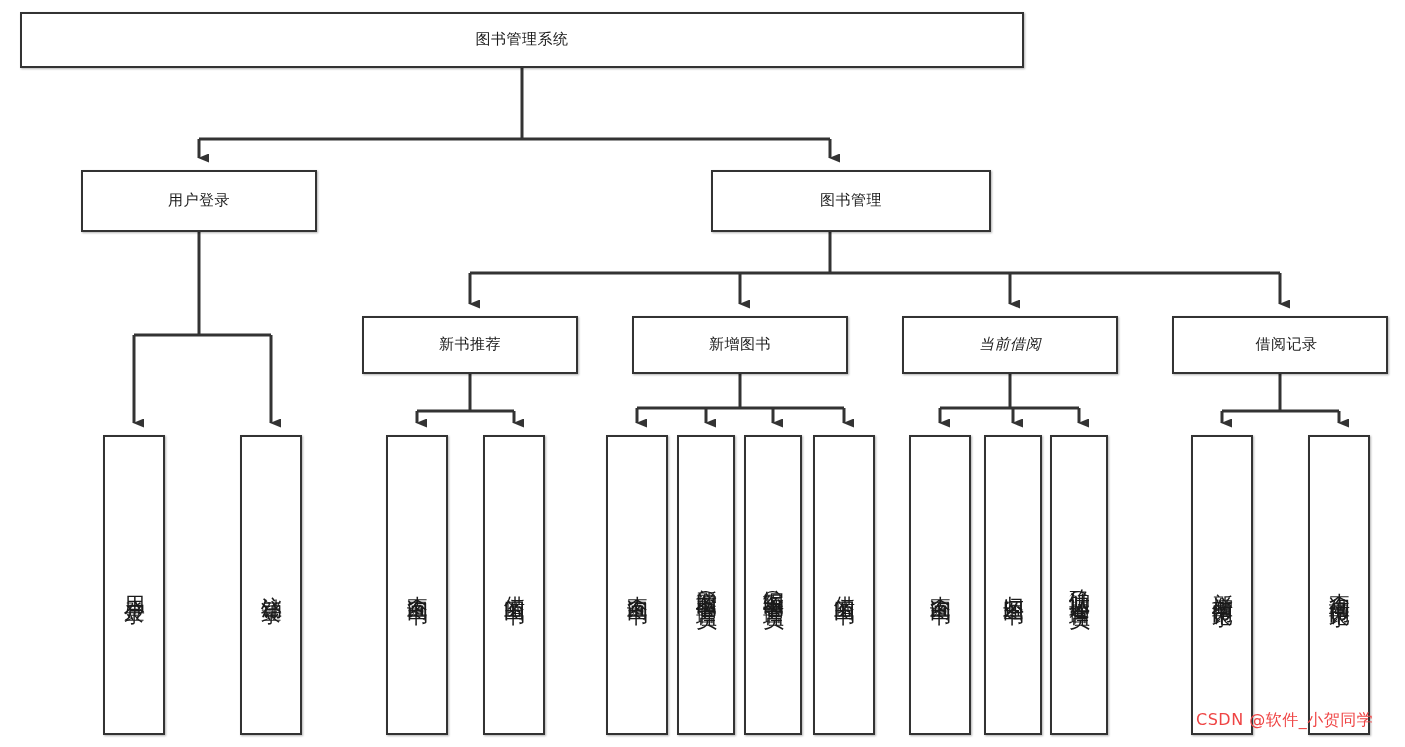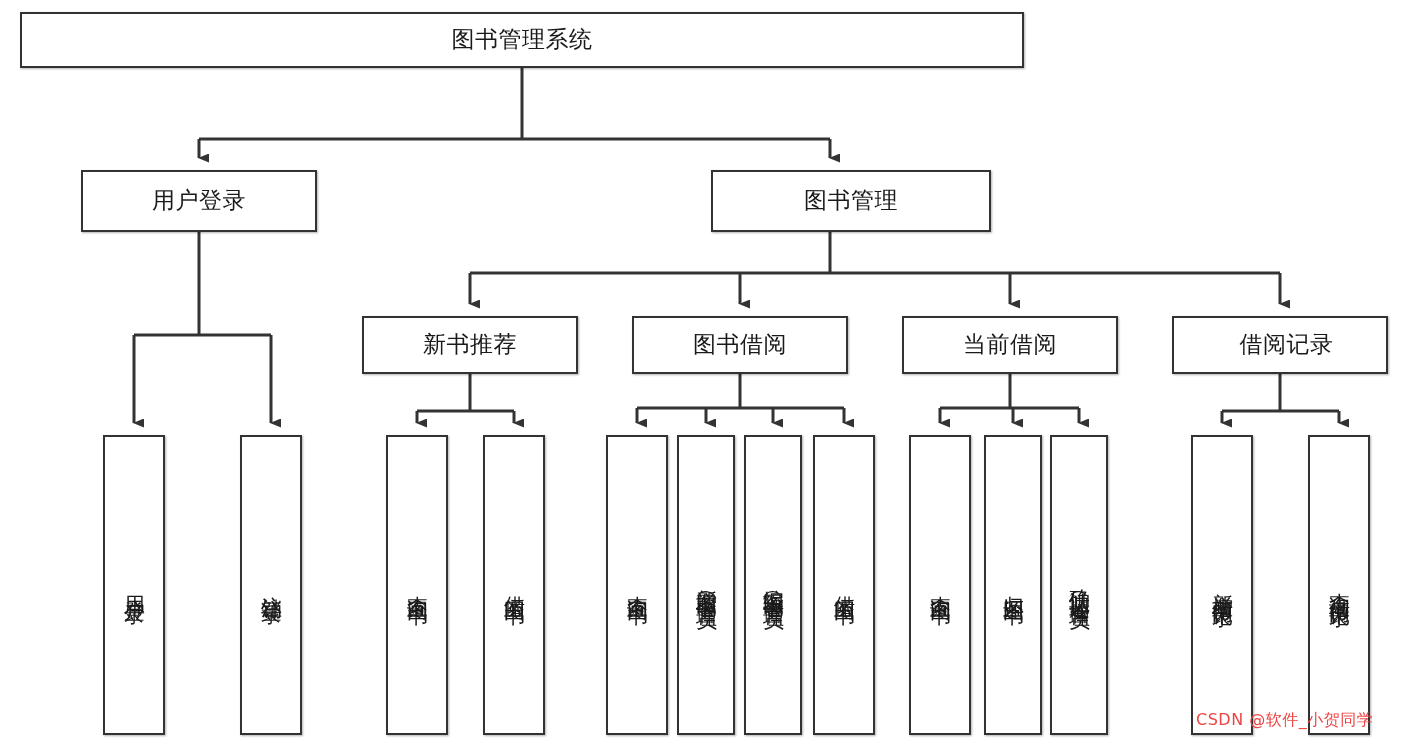--- a/index.html
+++ b/index.html
@@ -36,21 +36,21 @@
     justify-content: center;
     box-shadow: 1px 1px 2px rgba(0,0,0,0.30);
   }
   .node-label {
     color: #1a1a1a;
     line-height: 1.28;
     text-align: center;
     white-space: nowrap;
   }
   .node-box.horizontal .node-label {
-    font-size: 23px;
+    font-size: 15px;
     letter-spacing: 0.5px;
   }
   .node-box.vertical .node-label {
     writing-mode: vertical-rl;
     text-orientation: upright;
     font-size: 21px;
     letter-spacing: 3px;
   }
   .watermark {
     position: absolute;
@@ -137,24 +137,24 @@
 
   <div class="node-box horizontal" style="left:711px; top:170px; width:280px; height:62px;">
     <span class="node-label">图书管理</span>
   </div>
 
   <div class="node-box horizontal" style="left:362px; top:316px; width:216px; height:58px;">
     <span class="node-label">新书推荐</span>
   </div>
 
   <div class="node-box horizontal" style="left:632px; top:316px; width:216px; height:58px;">
-    <span class="node-label">图书借阅</span>
-  </div>
-
-  <div class="node-box horizontal" style="left:902px; top:316px; width:216px; height:58px;">
+    <span class="node-label">新增图书</span>
+  </div>
+
+  <div class="node-box horizontal" style="left:902px; top:316px; width:216px; height:58px;font-style:italic;">
     <span class="node-label">当前借阅</span>
   </div>
 
   <div class="node-box horizontal" style="left:1172px; top:316px; width:216px; height:58px;padding-left:13px;">
     <span class="node-label">借阅记录</span>
   </div>
 
   <div class="node-box vertical" style="left:103px; top:435px; width:62px; height:300px;">
     <span class="node-label">用户登录</span>
   </div>

